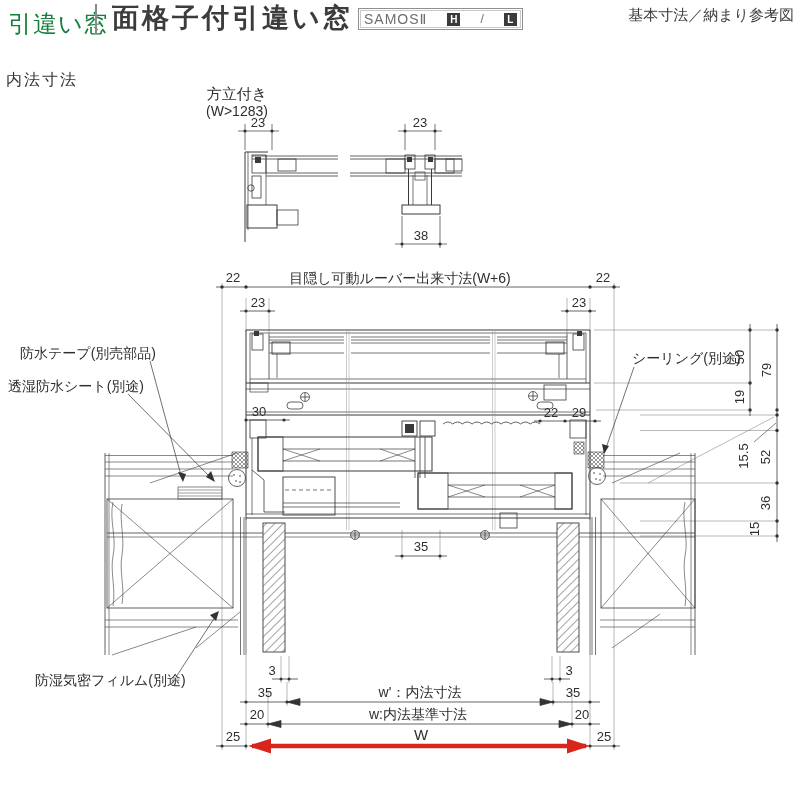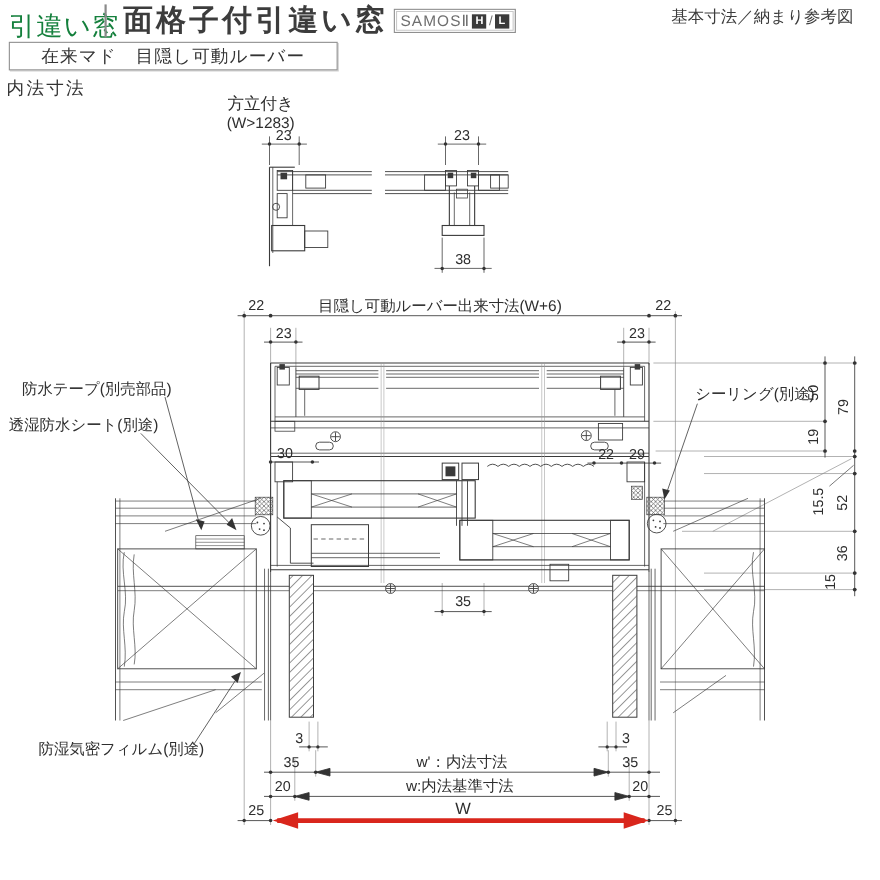--- a/index.html
+++ b/index.html
@@ -3,26 +3,26 @@
 <meta charset="utf-8">
 <style>
   html,body{margin:0;padding:0;background:#fff;}
   #stage{position:relative;width:800px;height:800px;background:#fff;overflow:hidden;
          font-family:"Liberation Sans","DejaVu Sans",sans-serif;color:#222;}
   
   .hdr-cat{position:absolute;left:8px;top:8px;font-size:24px;color:#15803d;letter-spacing:1px;}
   .hdr-div{position:absolute;left:95px;top:4px;width:2px;height:30px;background:#8a8a8a;}
   .hdr-title{position:absolute;left:112px;top:0px;font-size:27px;font-weight:bold;color:#3c3c3c;letter-spacing:3px;text-align:center;}
   .badge{position:absolute;left:358px;top:8px;height:20px;border:1px solid #8f8f8f;box-shadow:inset 0 0 0 1px #fff, inset 0 0 0 2px #c9c9c9;
-         display:flex;align-items:center;padding:0 5px;gap:2px;background:#fff;}
+         display:flex;align-items:center;padding:0 5px;gap:20px;background:#fff;}
   .badge .b-txt{font-size:14px;color:#6e6e6e;letter-spacing:1px;}
   .badge .b-sq{display:inline-block;width:13px;height:13px;background:#3a3a3a;color:#fff;font-size:10px;font-weight:bold;
          text-align:center;line-height:13px;}
   .badge .b-sl{font-size:12px;color:#6e6e6e;}
-  .hdr-note{position:absolute;right:24px;top:6px;font-size:15px;color:#3c3c3c;}
+  .hdr-note{position:absolute;right:6px;top:6px;font-size:15px;color:#3c3c3c;}
   .sub-box{position:absolute;left:8px;top:38px;width:297px;height:24px;border:1px solid #8f8f8f;
            box-shadow:1px 1px 0 #cfcfcf;display:flex;align-items:center;justify-content:center;
            font-size:16px;color:#333;letter-spacing:1px;background:#fff;}
   .sec-label{position:absolute;left:6px;top:70px;font-size:16px;color:#333;letter-spacing:2px;}
   svg{position:absolute;left:0;top:0;}
   svg text{font-family:"Liberation Sans","DejaVu Sans",sans-serif;fill:#2e2e2e;}
   .dim{font-size:13px;}
   .lab{font-size:14px;}
 </style>
 </head>
@@ -33,21 +33,20 @@
   <div class="hdr-cat">引違い窓</div>
   <div class="hdr-div"></div>
   <div class="hdr-title">面格子付引違い窓</div>
   <div class="badge">
     <span class="b-txt">SAMOSⅡ</span>
     <span class="b-sq">H</span>
     <span class="b-sl">/</span>
     <span class="b-sq">L</span>
   </div>
   <div class="hdr-note">基本寸法／納まり参考図</div>
-  <div class="sub-box">在来マド　目隠し可動ルーバー</div>
   <div class="sec-label">内法寸法</div>
 
   <svg width="800" height="800" viewBox="0 0 800 800">
     <defs>
       <pattern id="hatch" width="6" height="6" patternUnits="userSpaceOnUse" patternTransform="rotate(45)">
         <line x1="0" y1="0" x2="0" y2="6" stroke="#555" stroke-width="1.1"></line>
       </pattern>
       <pattern id="xhatch" width="4" height="4" patternUnits="userSpaceOnUse">
         <path d="M0,4 L4,0 M0,0 L4,4" stroke="#555" stroke-width="0.6"></path>
       </pattern>

